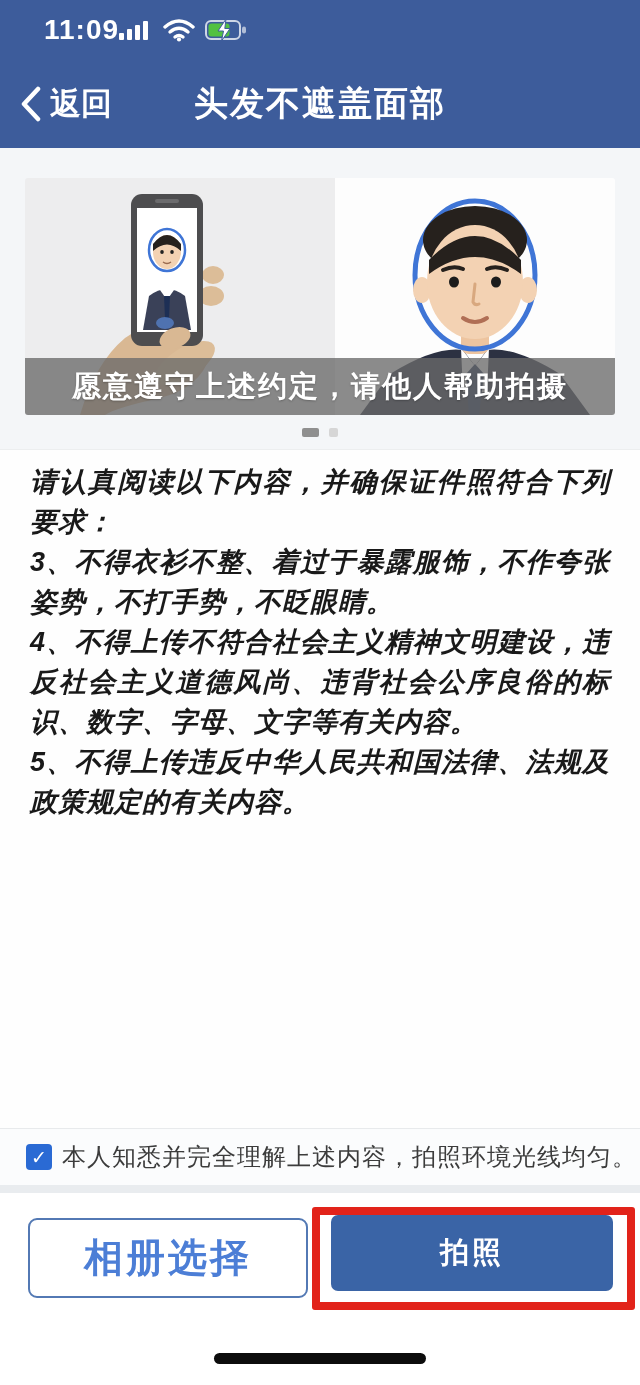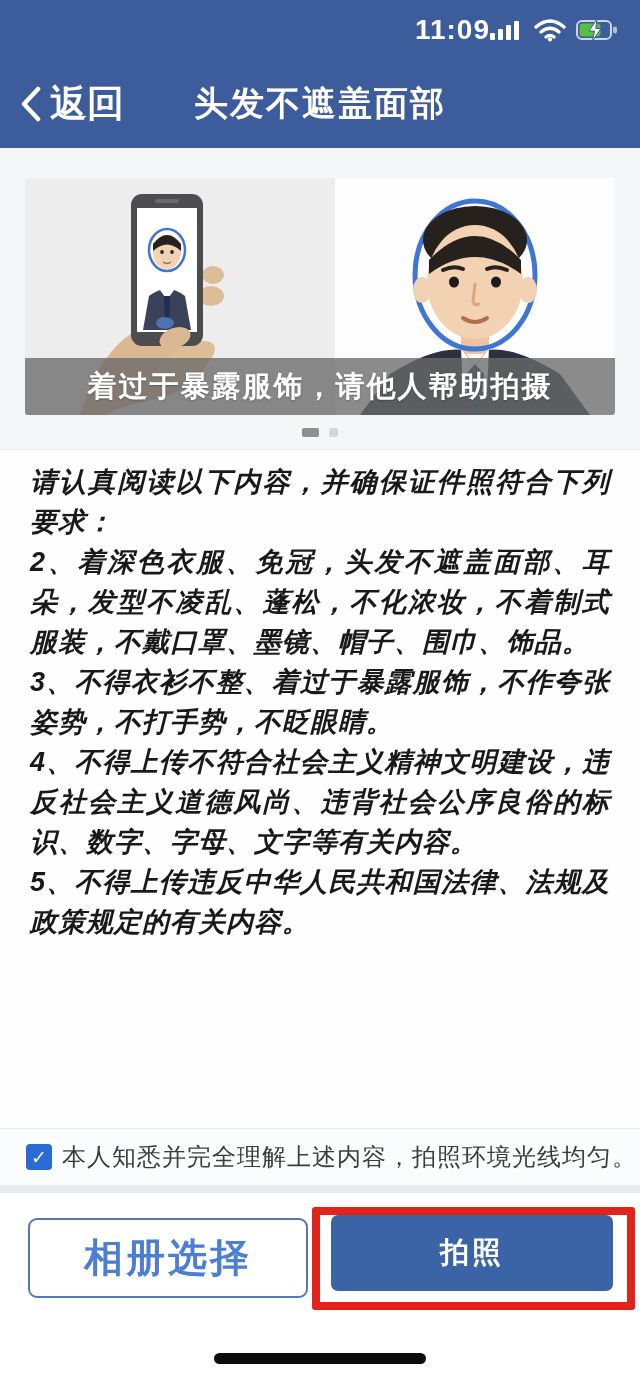--- a/index.html
+++ b/index.html
@@ -1,25 +1,25 @@
 <!DOCTYPE html>
 <html><head>
 <meta charset="utf-8">
 <style>
   html,body{margin:0;padding:0;}
   body{font-family:"Liberation Sans","DejaVu Sans",sans-serif;}
   .screen{position:relative;width:640px;height:1385px;background:#f4f6f8;display:flex;flex-direction:column;overflow:hidden;}
 
   
-  .statusbar{height:60px;background:#3d5c9b;display:flex;align-items:center;justify-content:flex-end;padding:0 22px 0 44px;box-sizing:border-box;}
+  .statusbar{height:60px;background:#3d5c9b;display:flex;align-items:center;justify-content:flex-start;padding:0 22px 0 44px;box-sizing:border-box;}
   .time{color:#fff;font-size:28px;font-weight:700;letter-spacing:1px;}
   .sb-icons{display:flex;align-items:center;gap:10px;}
   .navbar{height:88px;background:#3d5c9b;position:relative;display:flex;align-items:center;justify-content:center;flex:0 0 auto;}
   .back{position:absolute;left:20px;top:0;height:100%;display:flex;align-items:center;gap:8px;cursor:pointer;}
-  .back-label{color:#fff;font-size:37px;font-weight:600;}
+  .back-label{color:#fff;font-size:31px;font-weight:600;}
   .nav-title{color:#fff;font-size:34px;font-weight:700;letter-spacing:2px;}
 
   
   .banner{position:relative;margin:30px 25px 0 25px;height:237px;border-radius:3px;overflow:hidden;display:flex;flex:0 0 auto;}
   .banner-left{width:310px;height:100%;background:#ededee;position:relative;}
   .banner-right{width:280px;height:100%;background:#fdfdfd;position:relative;}
   .banner svg{position:absolute;left:0;top:0;}
   .caption{position:absolute;left:0;right:0;bottom:0;height:57px;background:rgba(106,106,106,0.78);display:flex;align-items:center;justify-content:center;}
   .caption span{color:#fff;font-size:29px;font-weight:600;letter-spacing:2px;text-shadow:0 1px 2px rgba(0,0,0,.25);}
 
@@ -131,32 +131,31 @@
 
         <path d="M108 92 Q119 87 128 91" stroke="#26211d" stroke-width="4" fill="none" stroke-linecap="round"></path>
         <path d="M152 91 Q161 87 172 92" stroke="#26211d" stroke-width="4" fill="none" stroke-linecap="round"></path>
         <ellipse cx="119" cy="104" rx="5" ry="5.5" fill="#1c1c1c"></ellipse>
         <ellipse cx="161" cy="104" rx="5" ry="5.5" fill="#1c1c1c"></ellipse>
         <path d="M140 106 L138 124 Q140 128 144 126" stroke="#d8a87f" stroke-width="3" fill="none" stroke-linecap="round"></path>
         <path d="M128 140 Q140 148 152 140" stroke="#b06f55" stroke-width="4" fill="none" stroke-linecap="round"></path>
       </svg>
     </div>
     <div class="caption">
-      <span>着过于暴露服饰，请他人帮助拍摄</span>
+      <span>愿意遵守上述约定，请他人帮助拍摄</span>
     </div>
   </div>
 
   <div class="dots">
     <span class="dot-active"></span>
     <span class="dot"></span>
   </div>
 
   <div class="card">
     <p>请认真阅读以下内容，并确保证件照符合下列要求：</p>
-    <p>2、着深色衣服、免冠，头发不遮盖面部、耳朵，发型不凌乱、蓬松，不化浓妆，不着制式服装，不戴口罩、墨镜、帽子、围巾、饰品。</p>
     <p>3、不得衣衫不整、着过于暴露服饰，不作夸张姿势，不打手势，不眨眼睛。</p>
     <p>4、不得上传不符合社会主义精神文明建设，违反社会主义道德风尚、违背社会公序良俗的标识、数字、字母、文字等有关内容。</p>
     <p>5、不得上传违反中华人民共和国法律、法规及政策规定的有关内容。</p>
   </div>
 
   <div class="agree">
     <span class="checkbox">✓</span>
     <span class="agree-label">本人知悉并完全理解上述内容，拍照环境光线均匀。</span>
   </div>
 

